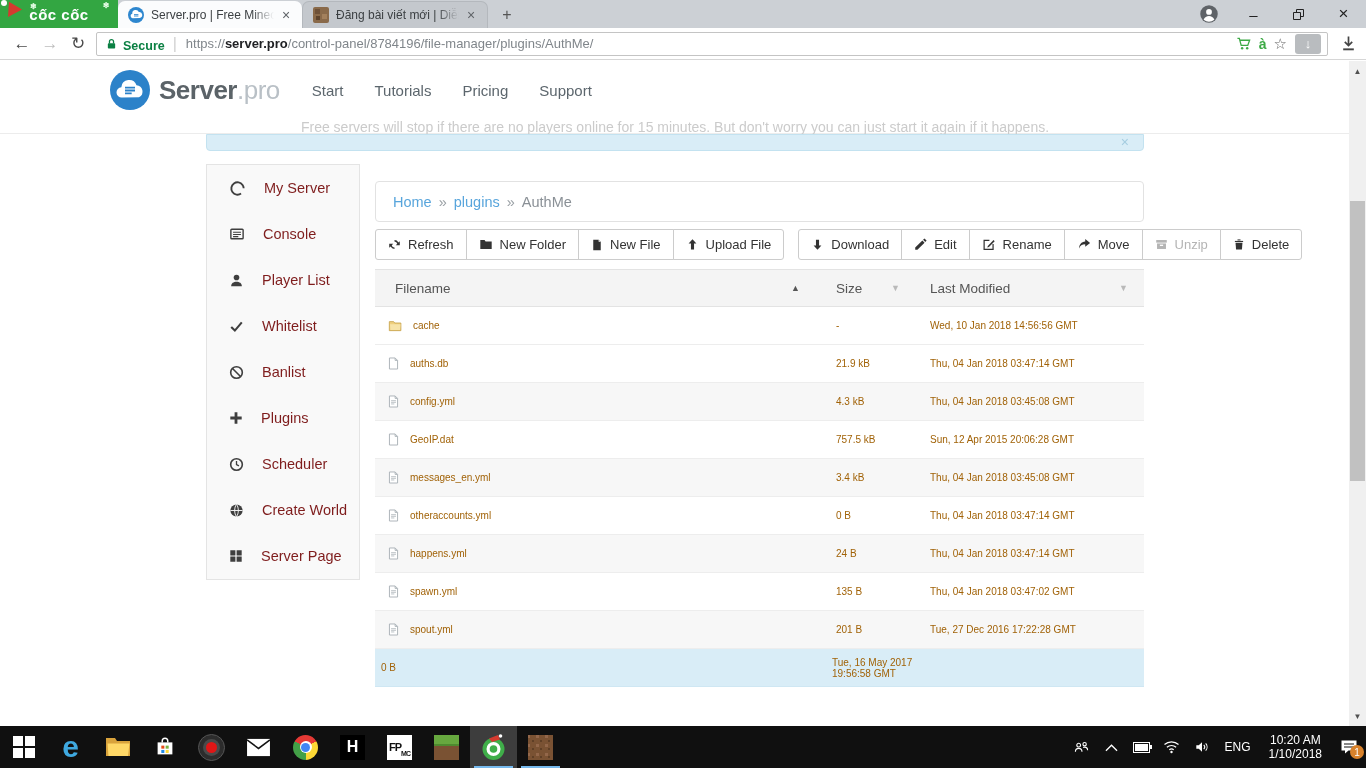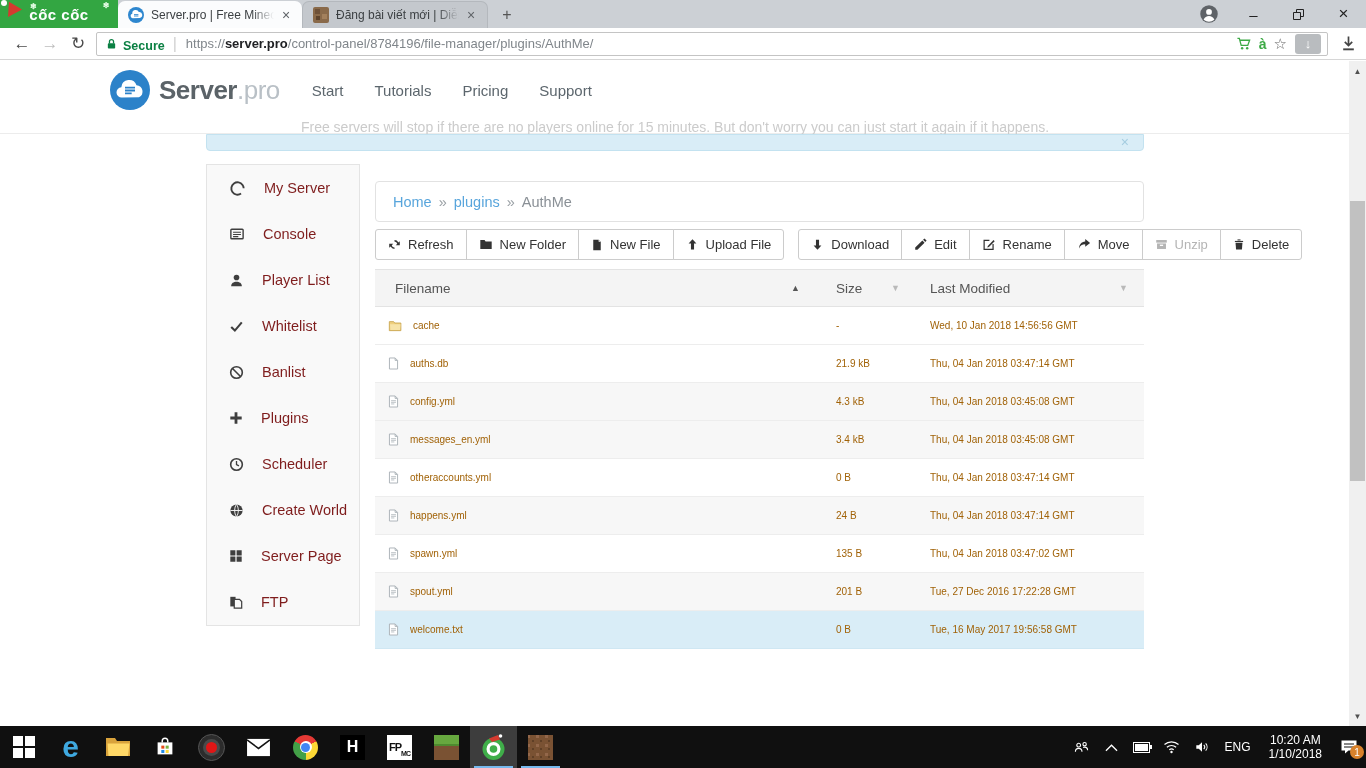--- a/index.html
+++ b/index.html
@@ -312,29 +312,20 @@
      <span class="lbl">Create World</span>
    </div>
         <div class="side-item">
      <span class="ic">
             <svg width="14" height="14" viewBox="0 0 16 16">
               <path fill="currentColor" d="M1.5 1.5h5.8v5.8H1.5zM8.7 1.5h5.8v5.8H8.7zM1.5 8.7h5.8v5.8H1.5zM8.7 8.7h5.8v5.8H8.7z"></path>
             </svg>
           </span>
      <span class="lbl">Server Page</span>
    </div>
-        <div class="side-item">
-     <span class="ic">
-            <svg width="14" height="15" viewBox="0 0 16 16">
-              <path fill="currentColor" d="M1.5 1.5h6v11h-6z"></path>
-              <path fill="#f9f9f9" stroke="currentColor" stroke-width="1.4" d="M6 4.5h6l2.5 2.5v7.5H6z"></path>
-            </svg>
-          </span>
-     <span class="lbl">FTP</span>
-   </div>
       </div>
 
     <div class="panel">
       <div class="breadcrumb">
           <span class="lk">Home</span>
           <span class="sep">»</span>
           <span class="lk">plugins</span>
           <span class="sep">»</span>
           <span class="cur">AuthMe</span>
         </div>
@@ -479,20 +470,33 @@
                     <path fill="#fff" stroke="#adb4b9" stroke-width="1.2" d="M3 1.2h7l3 3v10.6H3z"></path>
                     <path fill="none" stroke="#adb4b9" stroke-width="1.2" d="M10 1.2v3h3"></path>
                     <path stroke="#adb4b9" stroke-width="1" d="M5 7h6M5 9h6M5 11h4"></path>
                   </svg>
                 </span>
        <span class="fname">config.yml</span>
      </div>
      <div class="cell2">4.3 kB</div>
      <div class="cell3">Thu, 04 Jan 2018 03:45:08 GMT</div>
    </div>
+            <div class="trow">
+     <div class="cell1">
+       <span class="ic">
+                  <svg width="13" height="15" viewBox="0 0 16 16">
+                    <path fill="#fff" stroke="#adb4b9" stroke-width="1.2" d="M3 1.2h7l3 3v10.6H3z"></path>
+                    <path fill="none" stroke="#adb4b9" stroke-width="1.2" d="M10 1.2v3h3"></path>
+                  </svg>
+                </span>
+       <span class="fname">GeoIP.dat</span>
+     </div>
+     <div class="cell2">757.5 kB</div>
+     <div class="cell3">Sun, 12 Apr 2015 20:06:28 GMT</div>
+   </div>
             <div class="trow striped">
      <div class="cell1">
        <span class="ic">
                   <svg width="13" height="15" viewBox="0 0 16 16">
                     <path fill="#fff" stroke="#adb4b9" stroke-width="1.2" d="M3 1.2h7l3 3v10.6H3z"></path>
                     <path fill="none" stroke="#adb4b9" stroke-width="1.2" d="M10 1.2v3h3"></path>
                     <path stroke="#adb4b9" stroke-width="1" d="M5 7h6M5 9h6M5 11h4"></path>
                   </svg>
                 </span>
        <span class="fname">messages_en.yml</span>
@@ -550,30 +554,20 @@
                     <path fill="none" stroke="#adb4b9" stroke-width="1.2" d="M10 1.2v3h3"></path>
                     <path stroke="#adb4b9" stroke-width="1" d="M5 7h6M5 9h6M5 11h4"></path>
                   </svg>
                 </span>
        <span class="fname">spout.yml</span>
      </div>
      <div class="cell2">201 B</div>
      <div class="cell3">Tue, 27 Dec 2016 17:22:28 GMT</div>
    </div>
             <div class="trow selected">
-     <div class="cell1">
-       <span class="ic">
-                  <svg width="13" height="15" viewBox="0 0 16 16">
-                    <path fill="#fff" stroke="#adb4b9" stroke-width="1.2" d="M3 1.2h7l3 3v10.6H3z"></path>
-                    <path fill="none" stroke="#adb4b9" stroke-width="1.2" d="M10 1.2v3h3"></path>
-                    <path stroke="#adb4b9" stroke-width="1" d="M5 7h6M5 9h6M5 11h4"></path>
-                  </svg>
-                </span>
-       <span class="fname">welcome.txt</span>
-     </div>
      <div class="cell2">0 B</div>
      <div class="cell3">Tue, 16 May 2017 19:56:58 GMT</div>
    </div>
           </div>
       </div>
     </div>
 
     <div class="scrollbar">
       <span class="sb-arrow" style="top:2px">▲</span>
       <span class="sb-thumb" style="top:140px;height:280px"></span>

